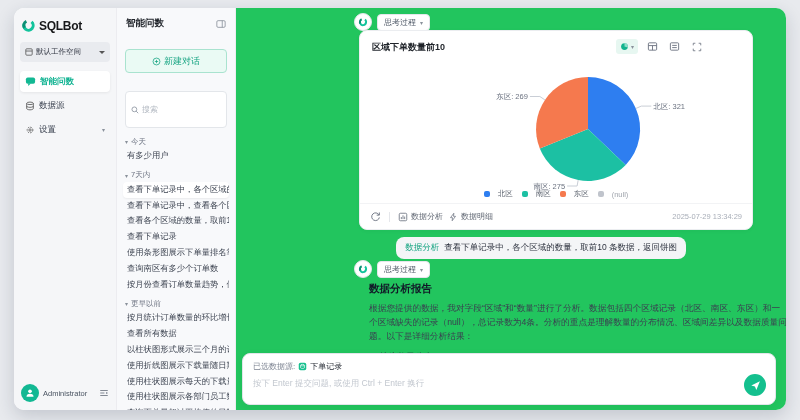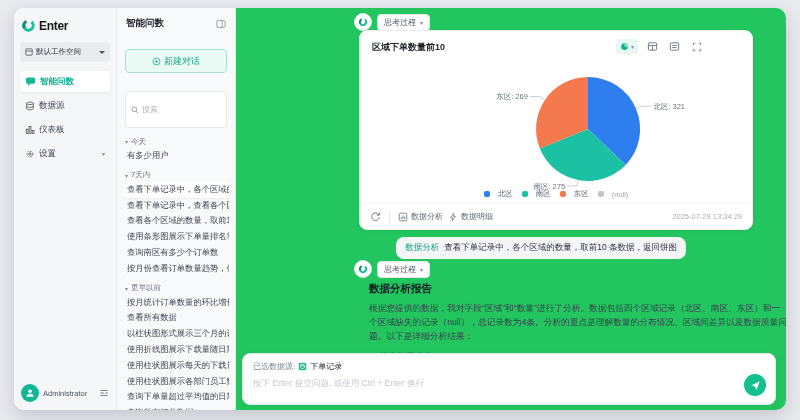--- a/index.html
+++ b/index.html
@@ -66,21 +66,21 @@
 <div class="window">
 
   <div class="sidebar">
     <div class="logo-row">
       <span>
         <svg width="15" height="15" viewBox="0 0 16 16">
           <circle cx="8" cy="8" r="5" fill="none" stroke="#12c39c" stroke-width="3.2" stroke-dasharray="21 11" transform="rotate(-50 8 8)"></circle>
           <circle cx="8" cy="8" r="5" fill="none" stroke="#0b8f74" stroke-width="3.2" stroke-dasharray="8 24" transform="rotate(150 8 8)"></circle>
         </svg>
       </span>
-      <span class="logo-text">Enter</span>
+      <span class="logo-text">SQLBot</span>
     </div>
 
     <div class="ws">
       <span>
         <svg width="8" height="8" viewBox="0 0 10 10">
             <rect x="1" y="1" width="8" height="8" rx="1.2" fill="none" stroke="#555"></rect>
             <line x1="1" y1="3.8" x2="9" y2="3.8" stroke="#555"></line>
           </svg>
       </span>
       <span>默认工作空间</span>
@@ -98,30 +98,20 @@
     </div>
     <div class="nav-item">
       <span>
         <svg width="10" height="10" viewBox="0 0 12 12">
             <ellipse cx="6" cy="2.8" rx="4" ry="1.5" fill="none" stroke="#555"></ellipse>
             <path d="M2 2.8v6.2c0 .9 1.8 1.6 4 1.6s4-.7 4-1.6V2.8" fill="none" stroke="#555"></path>
             <path d="M2 6c0 .9 1.8 1.6 4 1.6S10 6.9 10 6" fill="none" stroke="#555"></path>
           </svg>
       </span>
       <span>数据源</span>
-    </div>
-    <div class="nav-item">
-      <span>
-        <svg width="10" height="10" viewBox="0 0 12 12">
-            <rect x="1.5" y="5" width="2.2" height="5" fill="none" stroke="#555"></rect>
-            <rect x="5" y="1.8" width="2.2" height="8.2" fill="none" stroke="#555"></rect>
-            <rect x="8.6" y="6.5" width="2.2" height="3.5" fill="none" stroke="#555"></rect>
-          </svg>
-      </span>
-      <span>仪表板</span>
     </div>
     <div class="nav-item">
       <span>
         <svg width="10" height="10" viewBox="0 0 12 12">
             <circle cx="6" cy="6" r="3.4" fill="none" stroke="#555" stroke-width="1.1" stroke-dasharray="1.8 1.4"></circle>
             <circle cx="6" cy="6" r="1.4" fill="none" stroke="#555"></circle>
           </svg>
       </span>
       <span>设置</span>
       <span class="spacer sec-caret">▾</span>
@@ -181,20 +171,21 @@
           <span>今天</span>
         </div>
         <div class="chat-item">有多少用户</div>
         <div class="sec-label">
           <span class="sec-caret">▾</span>
           <span>7天内</span>
         </div>
         <div class="chat-item selected">查看下单记录中，各个区域的数量...</div>
         <div class="chat-item">查看下单记录中，查看各个区域的...</div>
         <div class="chat-item">查看各个区域的数量，取前10 条数...</div>
+        <div class="chat-item">查看下单记录</div>
         <div class="chat-item">使用条形图展示下单量排名靠前的日...</div>
         <div class="chat-item">查询南区有多少个订单数</div>
         <div class="chat-item">按月份查看订单数量趋势，使用折...</div>
         <div class="sec-label">
           <span class="sec-caret">▾</span>
           <span>更早以前</span>
         </div>
         <div class="chat-item">按月统计订单数量的环比增长率</div>
         <div class="chat-item">查看所有数据</div>
         <div class="chat-item">以柱状图形式展示三个月的订单量</div>

